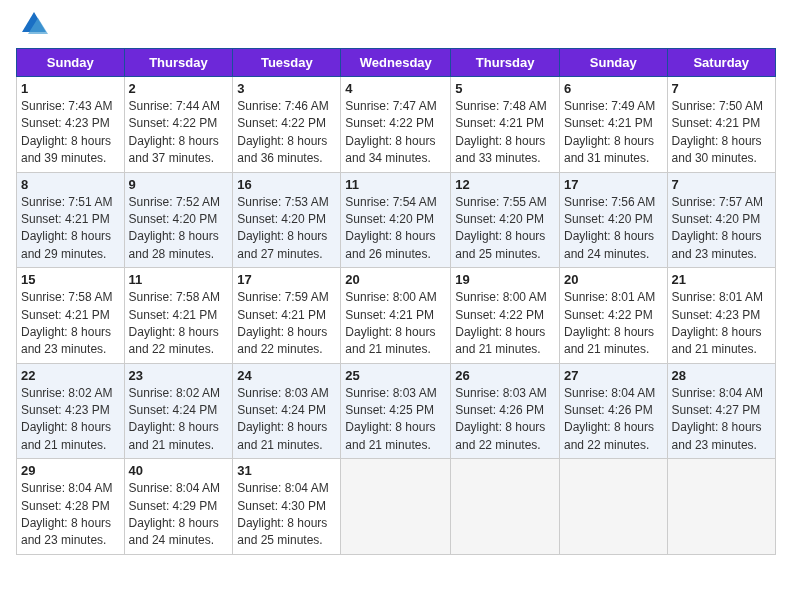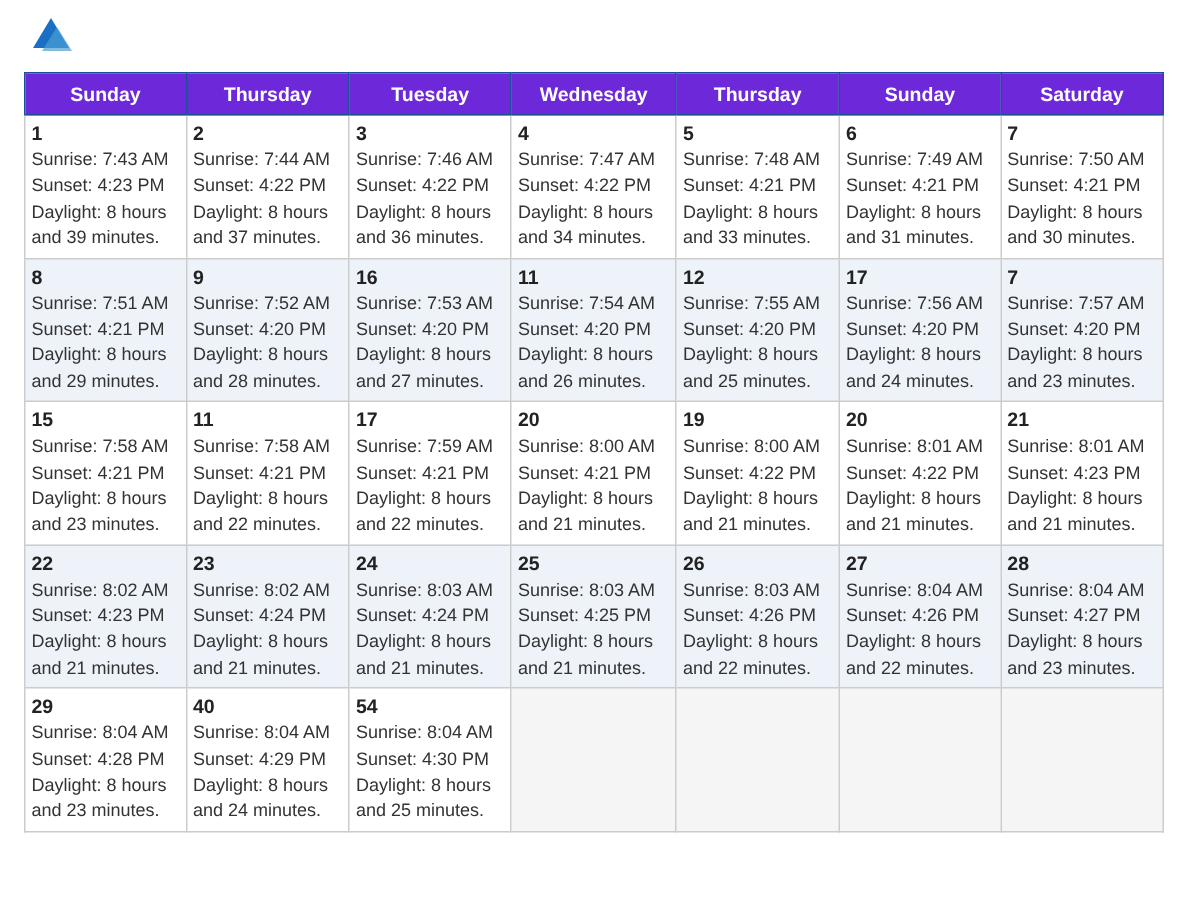--- a/index.html
+++ b/index.html
@@ -202,21 +202,21 @@
           <td><span class="day-num">27</span>
 <span class="day-detail">Sunrise: 8:04 AM<br>Sunset: 4:26 PM<br>Daylight: 8 hours and 22 minutes.</span></td>
           <td><span class="day-num">28</span>
 <span class="day-detail">Sunrise: 8:04 AM<br>Sunset: 4:27 PM<br>Daylight: 8 hours and 23 minutes.</span></td>
         </tr>
         <tr>
           <td><span class="day-num">29</span>
 <span class="day-detail">Sunrise: 8:04 AM<br>Sunset: 4:28 PM<br>Daylight: 8 hours and 23 minutes.</span></td>
           <td><span class="day-num">40</span>
 <span class="day-detail">Sunrise: 8:04 AM<br>Sunset: 4:29 PM<br>Daylight: 8 hours and 24 minutes.</span></td>
-          <td><span class="day-num">54</span>
+          <td><span class="day-num">31</span>
 <span class="day-detail">Sunrise: 8:04 AM<br>Sunset: 4:30 PM<br>Daylight: 8 hours and 25 minutes.</span></td>
           <td class="empty-cell"></td>
           <td class="empty-cell"></td>
           <td class="empty-cell"></td>
           <td class="empty-cell"></td>
         </tr>
       </tbody>
   </table>
 </div>
 

